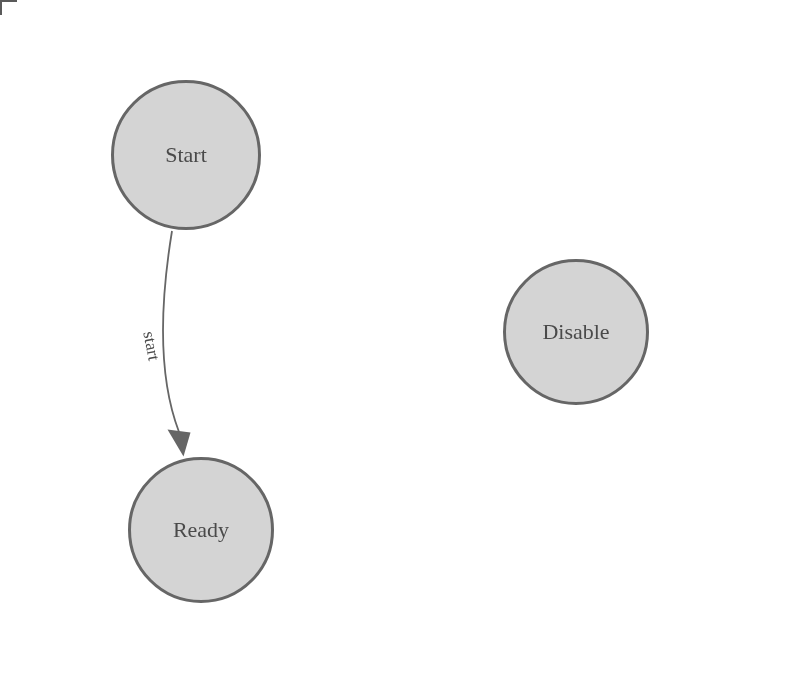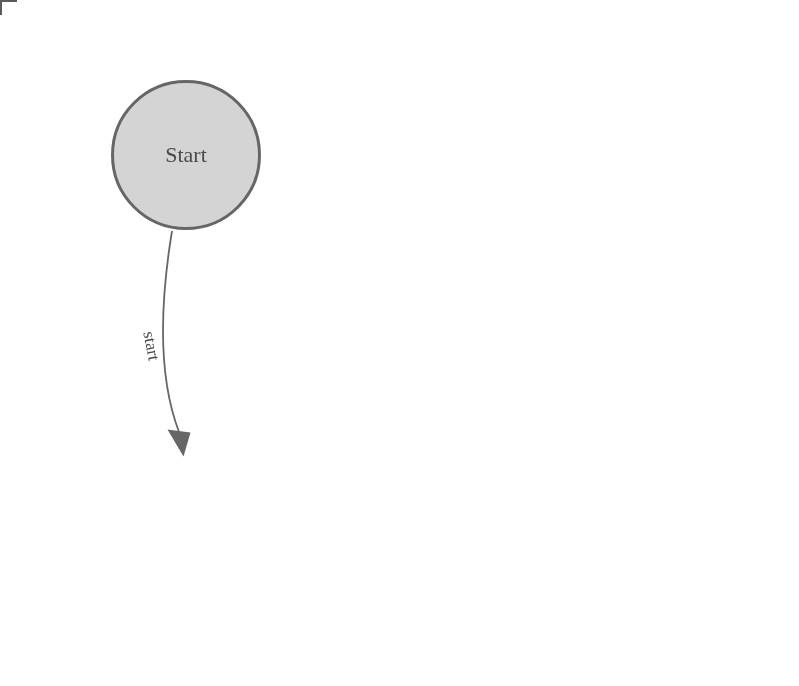--- a/index.html
+++ b/index.html
@@ -69,15 +69,21 @@
     <path d="M 172 231 C 162 292, 156 372, 179 432" fill="none" stroke="#666666" stroke-width="1.8"></path>
     <polygon points="183.5,456.5 167.5,429.5 190.5,432.5" fill="#666666" stroke="none"></polygon>
   </svg>
 
   <div class="edge-label">start</div>
 
   <div class="node node-start">
     <span>Start</span>
   </div>
 
+  <div class="node node-ready">
+    <span>Ready</span>
+  </div>
 
+  <div class="node node-disable">
+    <span>Disable</span>
+  </div>
 
 </div>
 
 </body></html>

